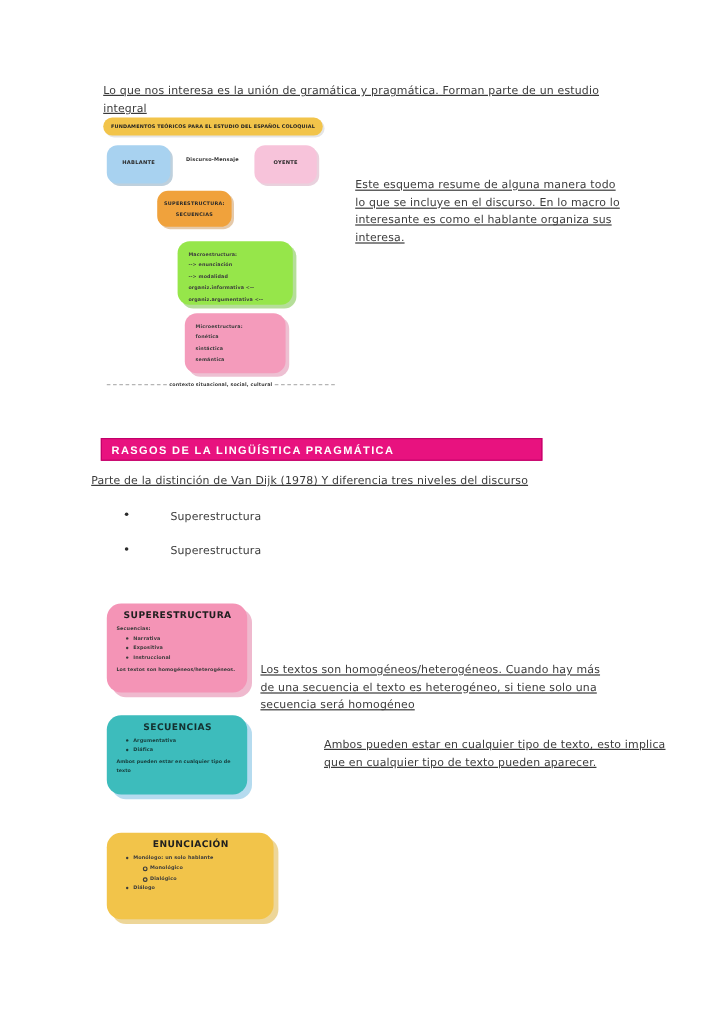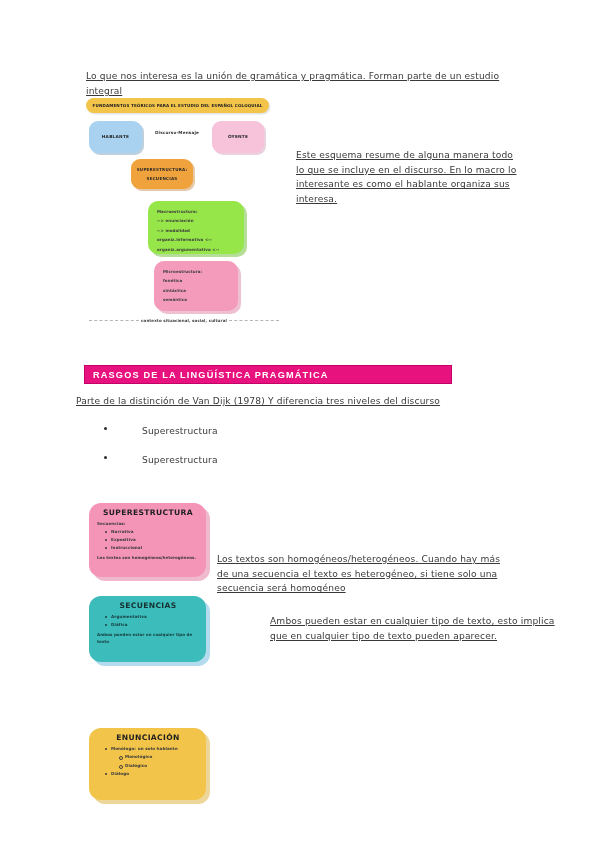--- a/index.html
+++ b/index.html
@@ -314,22 +314,22 @@
     width: 117px; height: 66px;
     background: #3dbcbc;
     box-shadow: 4px 4px 0 rgba(120,190,225,.55);
   }
   #card-dimensiones .card-title { color: #14302f; }
   #card-dimensiones .sub,
   #card-dimensiones ul li,
   #card-dimensiones .foot { color: #17403f; }
   #card-dimensiones ul li .b { background: #17403f; }
   #card-enunciacion {
-    left: 89px; top: 728px;
-    width: 117px; height: 72px;
+    left: 89px; top: 694px;
+    width: 139px; height: 72px;
     background: #f2c44a;
     box-shadow: 4px 4px 0 rgba(222,180,70,.55);
   }
 
   
   #note-super {
     position: absolute;
     left: 217px;
     top: 518px;
     width: 296px;

